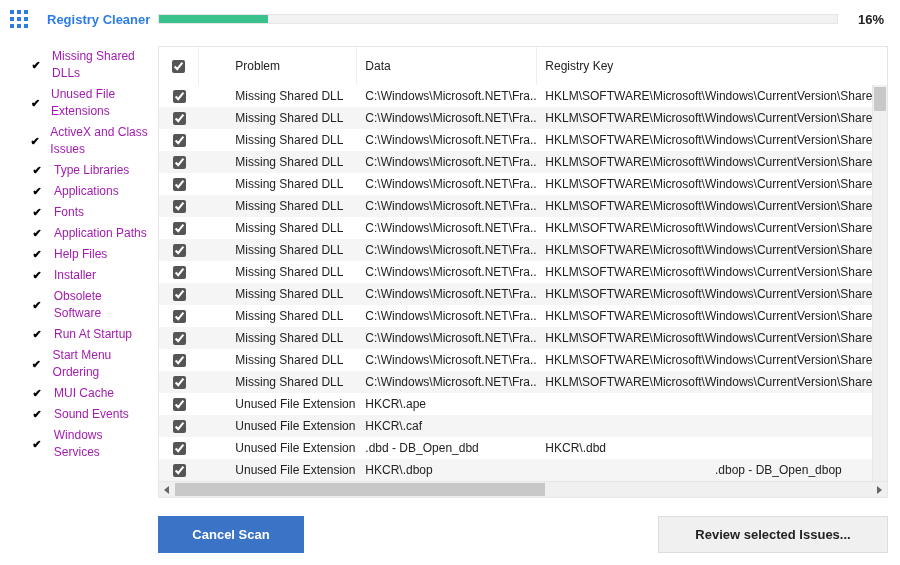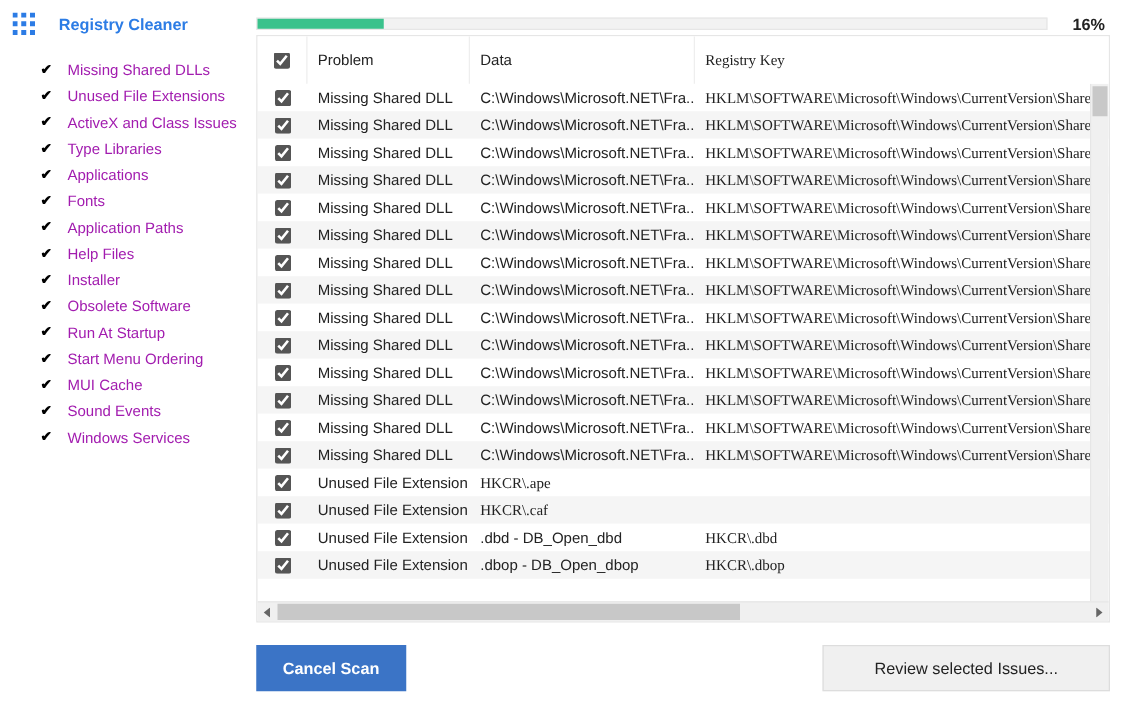--- a/index.html
+++ b/index.html
@@ -8,49 +8,49 @@
   .sidebar { width: 225px; padding: 10px 4px 10px 10px; }
   .sidebar-header { display: flex; align-items: center; margin-bottom: 18px; gap: 12px; }
   .sidebar-header .grid-icon { width: 18px; height: 18px; margin-right: 7px; display: inline-block; }
   .sidebar-header .grid-icon svg rect { fill: #2C7CE5; }
   .sidebar-title { color: #2C7CE5; font-weight: bold; font-size: 13px; }
   .category-list { list-style: none; padding: 0; margin: 0; }
   .category-item { display: flex; align-items: center; padding: 2px 0 2px 20px; cursor: default; line-height: 17px; }
   .category-item .check-icon { width: 14px; text-align: center; margin-right: 10px; color: #000; font-weight: bold; font-size: 11px; }
   .category-item .label { color: #a21caf; }
   .main { flex: 1; display: flex; flex-direction: column; padding: 10px 12px 12px 4px; position: relative; }
-  .progress-row { display: flex; align-items: center; height: 18px; }
+  .progress-row { display: flex; align-items: center; height: 18px; margin-bottom: 18px; }
   .progress-track { flex: 1; height: 10px; background: #f2f2f2; border: 1px solid #e6e6e6; position: relative; }
   .progress-fill { height: 100%; background: #3AC28C; }
   .progress-pct { width: 50px; text-align: right; font-weight: bold; color: #222; font-size: 13px; padding-right: 4px; }
   .table-wrap { flex: 1; border: 1px solid #e6e6e6; display: flex; flex-direction: column; position: relative; overflow: hidden; }
   .thead { display: flex; align-items: stretch; height: 38px; background: #fff; }
   .th { display: flex; align-items: center; padding: 0 8px; font-weight: normal; color: #222; border-right: 1px solid #eee; position: relative; }
   .th:last-child { border-right: none; }
   .th-check { width: 40px; justify-content: center; }
   .th-check input { transform: scale(1); }
   .tbody { flex: 1; overflow: hidden; position: relative; }
   .trow { display: flex; align-items: center; height: 22px; }
   .trow:nth-child(even) { background: #f5f5f5; }
   .trow:nth-child(odd) { background: #fff; }
   .td { padding: 0 8px; white-space: nowrap; overflow: hidden; text-overflow: clip; }
   .td-check { width: 40px; display: flex; justify-content: center; }
-  .col-problem { width: 130px; }
+  .col-problem { width: 130px; margin-left: 28px; }
   .col-data { width: 180px; }
-  .col-key { flex: 1; font-family: Liberation Serif, serif; }
+  .col-key { flex: 1; }
   .vscroll { position: absolute; right: 0; top: 0; bottom: 0; width: 15px; background: #f0f0f0; border-left: 1px solid #e6e6e6; }
   .vthumb { position: absolute; left: 1px; right: 1px; top: 2px; height: 24px; background: #c8c8c8; }
   .hscroll { height: 16px; background: #f0f0f0; border-top: 1px solid #e6e6e6; display: flex; align-items: center; position: relative; }
   .hscroll .harrow { width: 16px; height: 16px; display: flex; align-items: center; justify-content: center; color: #666; font-size: 11px; }
   .hscroll .htrack { flex: 1; height: 100%; position: relative; }
   .hscroll .hthumb { position: absolute; left: 0; top: 1px; bottom: 1px; width: 370px; background: #c8c8c8; }
   .footer { margin-top: 18px; display: flex; justify-content: space-between; }
-  .btn { padding: 10px 21px; font-size: 13px; border: none; cursor: pointer; font-family: inherit; }
+  .btn { padding: 10px 34px; font-size: 13px; border: none; cursor: pointer; font-family: inherit; }
   .btn-primary { background: #3B74C6; color: #fff; font-weight: bold; }
-  .btn-secondary { background: #f0f0f0; border: 1px solid #ddd; color: #222; font-weight: normal; min-width: 230px; }
+  .btn-secondary { background: #f0f0f0; border: 1px solid #ddd; color: #222; font-weight: bold; min-width: 230px; }
   input[type="checkbox"] { margin: 0; width: 13px; height: 13px; accent-color: #555; }
 </style>
 </head>
 <body>
 
 <div class="app">
 
   <aside class="sidebar">
     <div class="sidebar-header">
       <span class="grid-icon">
@@ -289,22 +289,22 @@
             </div>
             <div class="td col-problem">Unused File Extension</div>
             <div class="td col-data">.dbd - DB_Open_dbd</div>
             <div class="td col-key">HKCR\.dbd</div>
           </div>
           <div class="trow">
             <div class="td td-check">
               <input type="checkbox" checked="" style="">
             </div>
             <div class="td col-problem">Unused File Extension</div>
+            <div class="td col-key">HKCR\.dbop</div>
             <div class="td col-data">.dbop - DB_Open_dbop</div>
-            <div class="td col-key">HKCR\.dbop</div>
           </div>
           <div class="vscroll">
           <div class="vthumb"></div>
         </div>
       </div>
       <div class="hscroll">
         <div class="harrow">
           <svg width="8" height="8" viewBox="0 0 8 8">
               <polygon points="6,0 6,8 1,4" fill="#666"></polygon>
             </svg>

